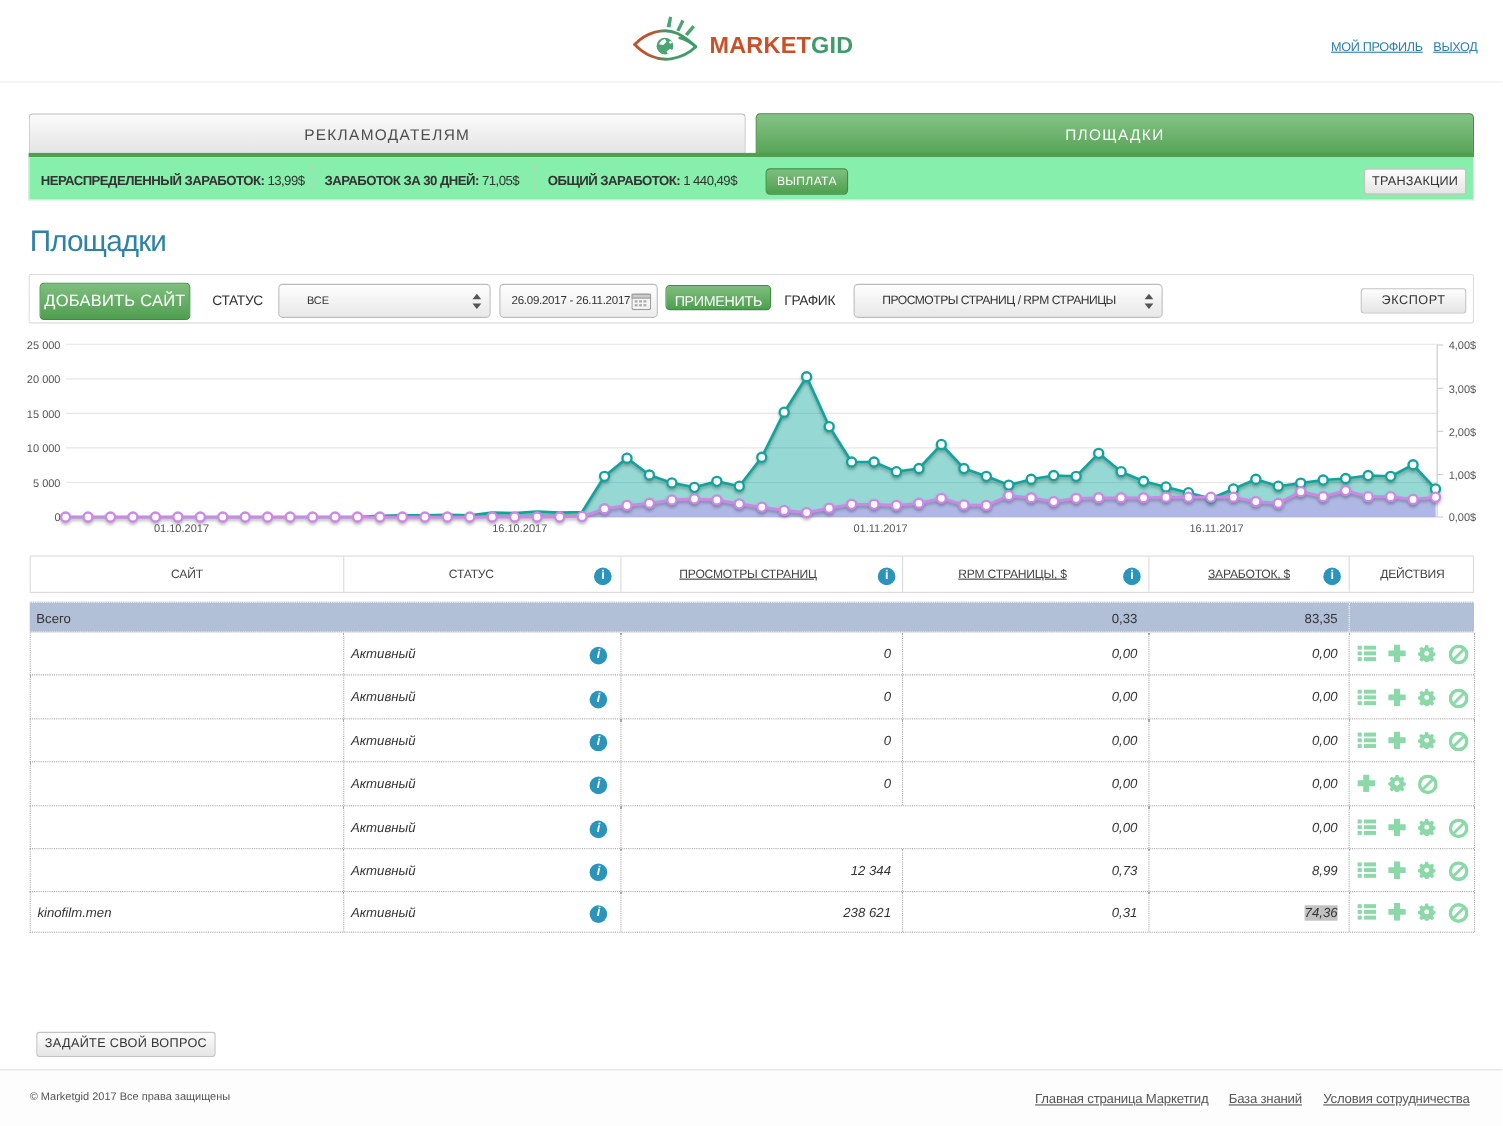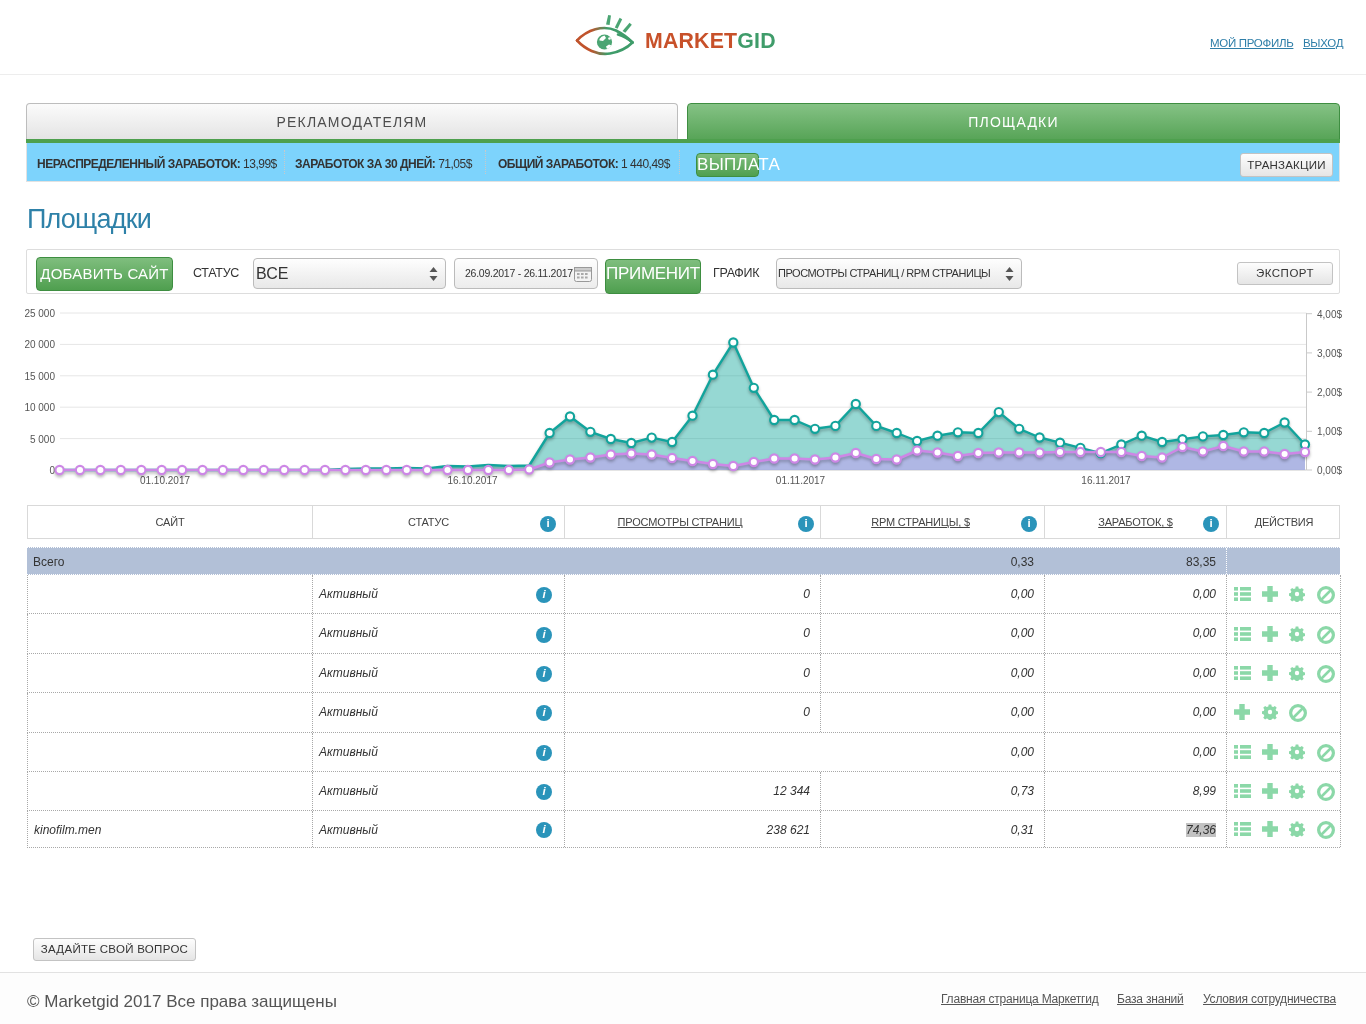--- a/index.html
+++ b/index.html
@@ -12,41 +12,41 @@
 #logotext .g { color:#3f9c6a; }
 .toplink { position:absolute; top:37px; font-size:11.5px; color:#2e7ea8; text-decoration:underline; letter-spacing:-0.3px; }
 
 
 #tabs { position:absolute; top:103px; left:26px; width:1314px; height:40px; }
 #tab-l { position:absolute; left:0; top:0; width:652px; height:36px; background:linear-gradient(#fbfbfb,#e4e4e4); border:1px solid #bdbdbd; border-bottom:none; border-radius:4px 4px 0 0; color:#4d4d4d; font-size:14px; letter-spacing:1.2px; text-align:center; line-height:36px; }
 #tab-r { position:absolute; left:661px; top:0; width:653px; height:40px; background:linear-gradient(#85c285,#54a254); border:1px solid #3e8e41; border-radius:4px 4px 0 0; color:#fff; font-size:14px; letter-spacing:1.2px; text-align:center; line-height:36px; }
 #greenbar { position:absolute; top:139px; left:26px; width:1314px; height:4px; background:#4ea04e; }
 
 
-#statsbar { position:absolute; top:143px; left:26px; width:1314px; height:39px; background:#7dd3fc; border:1px solid #e2e2e2; border-top:none; }
+#statsbar { position:absolute; top:143px; left:26px; width:1314px; height:39px; background:#86efac; border:1px solid #e2e2e2; border-top:none; }
 .stat { position:absolute; top:14px; font-size:12px; letter-spacing:-0.5px; color:#333; white-space:nowrap; }
 .stat b { font-weight:bold; }
 .statsep { position:absolute; top:7px; height:24px; border-left:1px dotted #c9c9c9; }
 .btn-green { background:linear-gradient(#7fbe7e,#4f9f4f); border:1px solid #3e8e41; border-radius:4px; color:#fff; text-align:center; }
 .btn-gray { background:linear-gradient(#fdfdfd,#e5e5e5); border:1px solid #c3c3c3; border-radius:3px; color:#333; text-align:center; }
 
-#btn-payout { position:absolute; left:669px; top:10px; width:63px; height:24px; line-height:22px; font-size:17px; letter-spacing:0.3px; }
+#btn-payout { position:absolute; left:669px; top:10px; width:75px; height:24px; line-height:22px; font-size:11px; letter-spacing:0.3px; }
 #btn-trans { position:absolute; left:1213px; top:10px; width:93px; height:24px; line-height:22px; font-size:11.5px; letter-spacing:0.2px; }
 
 
 #h1 { position:absolute; top:204px; left:27px; font-size:27px; letter-spacing:-0.8px; color:#2e81a8; font-weight:400; }
 
 
 #filterbar { position:absolute; top:249px; left:26px; width:1314px; height:45px; background:#fff; border:1px solid #ddd; border-radius:2px; }
 #btn-add { position:absolute; left:9px; top:7px; width:137px; height:34px; line-height:32px; font-size:15px; letter-spacing:0.2px; }
 .flabel { position:absolute; top:16px; font-size:12.5px; color:#333; letter-spacing:-0.3px; }
-.sel { position:absolute; top:8px; height:31px; background:linear-gradient(#fefefe,#e8e8e8); border:1px solid #bbb; border-radius:4px; font-size:16px; color:#333; line-height:29px; padding-left:2px; white-space:nowrap; overflow:hidden; }
+.sel { position:absolute; top:8px; height:31px; background:linear-gradient(#fefefe,#e8e8e8); border:1px solid #bbb; border-radius:4px; font-size:10px; color:#333; line-height:29px; padding-left:25px; white-space:nowrap; overflow:hidden; }
 .selarr { position:absolute; right:7px; top:50%; margin-top:-7px; width:9px; height:14px; }
 #dateinp { position:absolute; left:427px; top:8px; width:144px; height:31px; background:linear-gradient(#fefefe,#ececec); border:1px solid #bbb; border-radius:4px; font-size:10.5px; letter-spacing:-0.25px; color:#333; line-height:29px; padding-left:10px; }
-#btn-apply { position:absolute; left:578px; top:9px; width:96px; height:35px; line-height:27px; font-size:17px; letter-spacing:-0.3px; }
+#btn-apply { position:absolute; left:578px; top:9px; width:96px; height:23px; line-height:27px; font-size:13px; letter-spacing:-0.3px; }
 #btn-export { position:absolute; left:1210px; top:12px; width:96px; height:23px; line-height:21px; font-size:11.5px; letter-spacing:0.5px; }
 
 
 #chart { position:absolute; top:300px; left:26px; overflow:visible; }
 
 
 #tbl { position:absolute; top:505px; left:27px; width:1313px; }
 .trow { position:absolute; left:0; width:1313px; }
 .cell { position:absolute; top:0; height:100%; font-size:12px; color:#333; }
 #thead { top:0; height:34px; border:1px solid #d9d9d9; background:#fff; }
@@ -54,21 +54,21 @@
 .rtotal { top:42px; height:28px; background:#b2c0d7; border-top:1px dotted #fff; border-bottom:1px dotted #fff; }
 .rtotal .cell { line-height:28px; }
 .drow { height:39.4px; border-bottom:1px dotted #a8a8a8; border-left:1px dotted #a8a8a8; }
 .drow .cell { line-height:39px; border-right:1px dotted #a8a8a8;font-style:italic; }
 .num { text-align:right; padding-right:10px; }
 .info { display:inline-block; width:16px; height:16px; border-radius:50%; background:#2a94ba; color:#fff; font-size:11.5px; font-weight:bold; text-align:center; line-height:15px; }
 
 
 #btn-question { position:absolute; left:33px; top:938px; width:163px; height:23px; line-height:21px; font-size:11.5px; letter-spacing:0.3px; }
 #footer { position:absolute; top:972px; left:0; width:1366px; height:52px; border-top:1px solid #e2e2e2; background:#fdfdfd; }
-#footer .c { position:absolute; left:27px; top:19px; font-size:17px; color:#555; }
+#footer .c { position:absolute; left:27px; top:19px; font-size:10px; color:#555; }
 .flink { position:absolute; top:19px; font-size:12px; letter-spacing:-0.2px; color:#555; text-decoration:underline; }
 </style>
 </head>
 <body>
 
 <div id="header">
   <svg id="logo" width="220" height="60" viewBox="0 0 220 60">
 <defs>
 <linearGradient id="lidg" x1="0" y1="0" x2="1" y2="0">
   <stop offset="0.25" stop-color="#c0532c"></stop>
@@ -126,21 +126,21 @@
           <rect x="3" y="7" width="2.6" height="2"></rect>
           <rect x="7" y="7" width="2.6" height="2"></rect>
           <rect x="11" y="7" width="2.6" height="2"></rect>
           <rect x="3" y="10.5" width="2.6" height="2"></rect>
           <rect x="7" y="10.5" width="2.6" height="2"></rect>
           <rect x="11" y="10.5" width="2.6" height="2"></rect>
         </g>
       </svg></div>
   <div id="btn-apply" class="btn-green">ПРИМЕНИТЬ</div>
   <div class="flabel" style="left:686px;">ГРАФИК</div>
-  <div class="sel" style="left:749px; width:246px; font-size:11px; letter-spacing:-0.45px; padding-left:1px;">ПРОСМОТРЫ СТРАНИЦ / RPM СТРАНИЦЫ<svg class="selarr" viewBox="0 0 9 14">
+  <div class="sel" style="left:749px; width:281px; font-size:11px; letter-spacing:-0.45px; padding-left:25px;">ПРОСМОТРЫ СТРАНИЦ / RPM СТРАНИЦЫ<svg class="selarr" viewBox="0 0 9 14">
         <path d="M4.5 0 L8.5 5 L0.5 5 Z" fill="#555"></path>
         <path d="M4.5 14 L8.5 9 L0.5 9 Z" fill="#555"></path>
       </svg></div>
   <div id="btn-export" class="btn-gray">ЭКСПОРТ</div>
 </div>
 
 <svg id="chart" width="1314" height="195" viewBox="0 0 1314 195">
 <line x1="34" y1="13.0" x2="1280.5" y2="13.0" stroke="#e6e6e6" stroke-width="1"></line>
 <text x="29" y="17.0" font-size="10" fill="#555" text-anchor="end">25 000</text>
 <line x1="34" y1="44.4" x2="1280.5" y2="44.4" stroke="#e6e6e6" stroke-width="1"></line>

